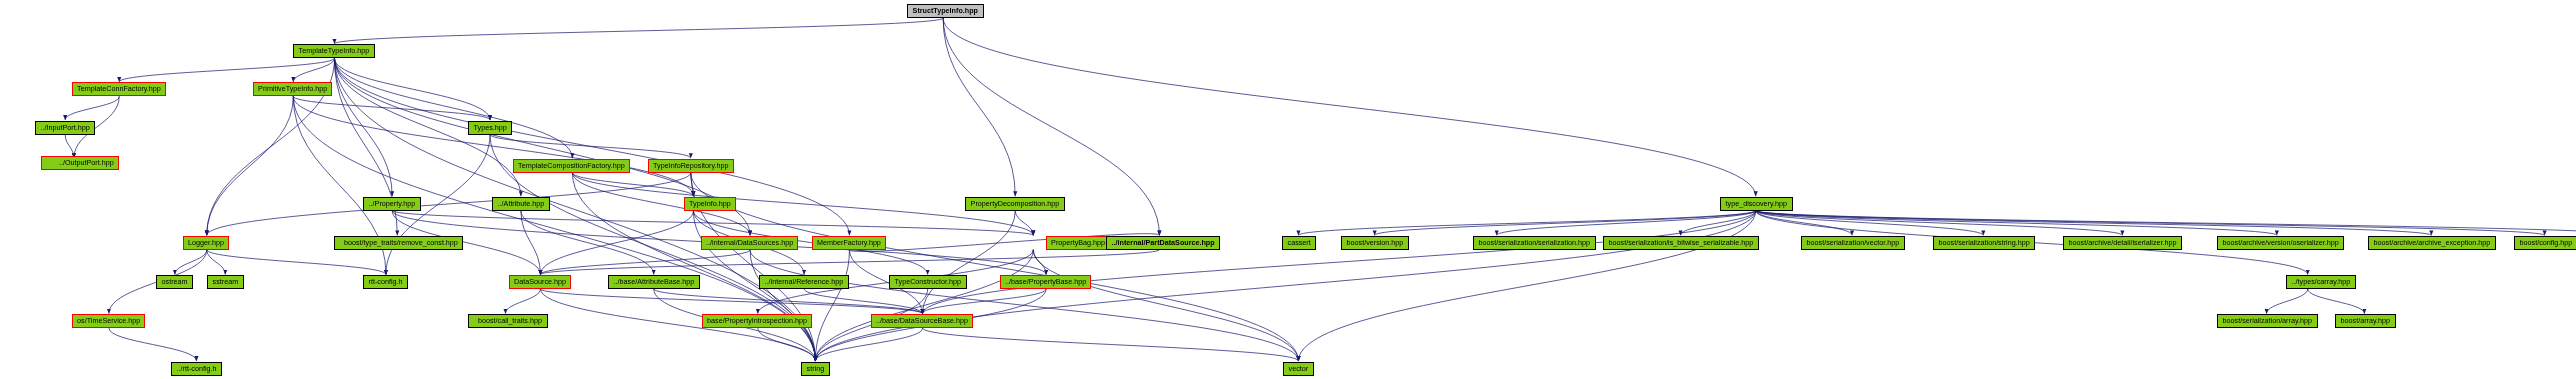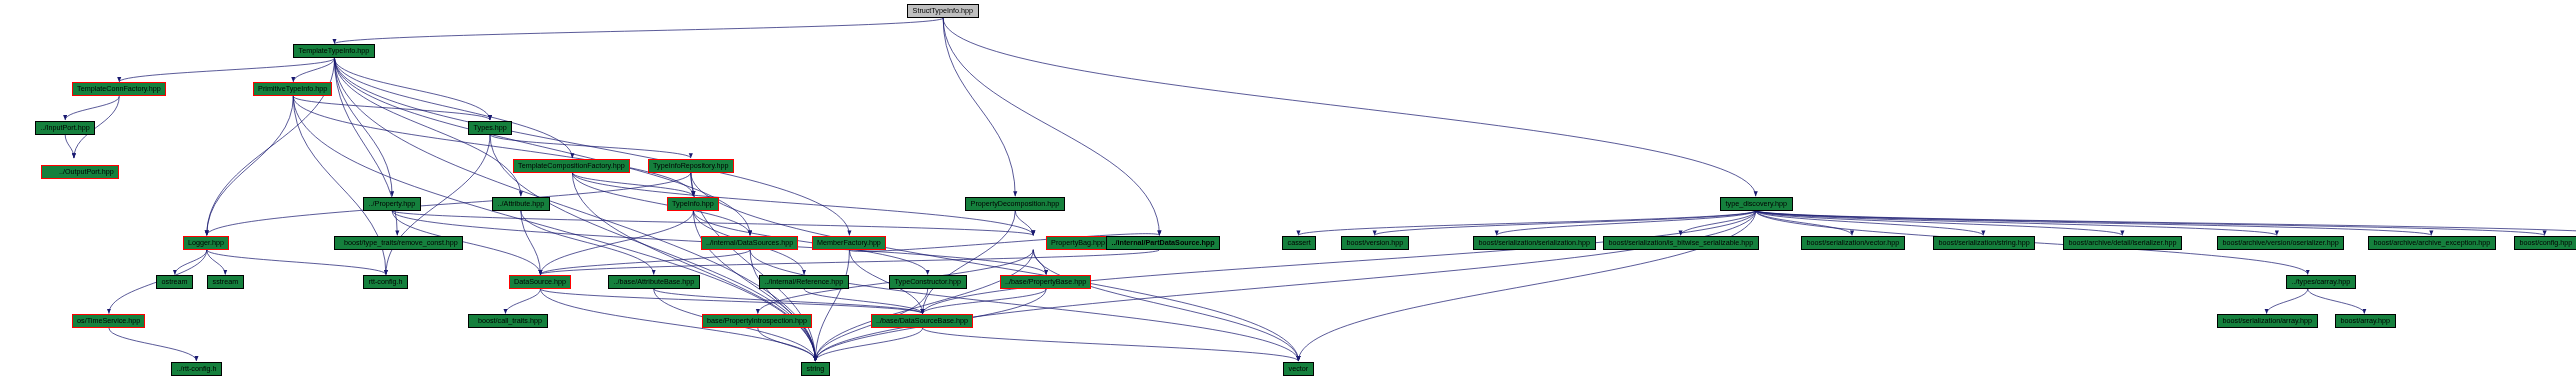--- a/index.html
+++ b/index.html
@@ -19,37 +19,38 @@
   }
   .edge {
     fill: none;
     stroke: var(--edge-color, #191970);
     stroke-width: 1.4px;
   }
   .node {
     position: absolute;
     z-index: 2;
     box-sizing: border-box;
-    background: #15803d;
+    background: #84cc16;
     border: 0.5px solid var(--node-border, #000000);
     color: var(--text-color, #000000);
     font-size: 7.2px;
     line-height: 8.8px;
     padding: 2.1px 4.6px;
     height: 14px;
     white-space: nowrap;
     cursor: default;
   }
   .node.truncated {
     border: 1px solid var(--truncated-border, #ff0000);
     padding: 1.5px 4.1px;
   }
   .node.root {
     background: var(--root-fill, #bfbfbf);
     border-width: 0.5px;
+    font-weight: bold;
   }
 </style>
 </head>
 <body>
 
 <div id="stage" style="width: 2738px; height: 379px;">
   <svg id="edges" xmlns="http://www.w3.org/2000/svg" viewBox="0 0 5314 736">
     <defs>
       <marker id="arrowhead" markerWidth="11" markerHeight="9" refX="9.5" refY="4.5" orient="auto" markerUnits="userSpaceOnUse">
         <path d="M0,0.5 L10,4.5 L0,8.5 z" fill="#191970"></path>
@@ -146,26 +147,26 @@
       <path d="M 1790 637 C 1790 665.8, 1582 672.2, 1582 701" class="edge" marker-end="url(#arrowhead)"></path>
       <path d="M 1790 637 C 1790 665.8, 2520 672.2, 2520 701" class="edge" marker-end="url(#arrowhead)"></path>
     </svg>
 
 <div class="node root" style="left: 907px; top: 4.1px;">StructTypeInfo.hpp</div>
     <div class="node" style="left: 293px; top: 44px;">TemplateTypeInfo.hpp</div>
     <div class="node truncated" style="left: 72px; top: 82px;">TemplateConnFactory.hpp</div>
     <div class="node truncated" style="left: 253px; top: 82px;">PrimitiveTypeInfo.hpp</div>
     <div class="node" style="left: 35px; top: 121px;">../InputPort.hpp</div>
     <div class="node" style="left: 468px; top: 121px;">Types.hpp</div>
-    <div class="node truncated" style="left: 41px; top: 165px; padding-left: 17px;">../OutputPort.hpp</div>
+    <div class="node truncated" style="left: 41px; top: 156px; padding-left: 17px;">../OutputPort.hpp</div>
     <div class="node truncated" style="left: 513px; top: 159px;">TemplateCompositionFactory.hpp</div>
     <div class="node truncated" style="left: 648px; top: 159px;">TypeInfoRepository.hpp</div>
     <div class="node" style="left: 363px; top: 197px;">../Property.hpp</div>
     <div class="node" style="left: 492px; top: 197px;">../Attribute.hpp</div>
-    <div class="node truncated" style="left: 667px; top: 197px;">TypeInfo.hpp</div>
+    <div class="node truncated" style="left: 684px; top: 197px;">TypeInfo.hpp</div>
     <div class="node" style="left: 965px; top: 197px;">PropertyDecomposition.hpp</div>
     <div class="node" style="left: 1720px; top: 197px;">type_discovery.hpp</div>
     <div class="node truncated" style="left: 183px; top: 236px;">Logger.hpp</div>
     <div class="node" style="left: 334px; top: 236px; padding-left: 9px;">boost/type_traits/remove_const.hpp</div>
     <div class="node truncated" style="left: 701px; top: 236px;">../internal/DataSources.hpp</div>
     <div class="node truncated" style="left: 812px; top: 236px;">MemberFactory.hpp</div>
     <div class="node truncated" style="left: 1001px; top: 236px; margin-left: 45px;">PropertyBag.hpp</div>
     <div class="node" style="left: 1106px; top: 236px; font-weight: bold;">../internal/PartDataSource.hpp</div>
     <div class="node" style="left: 1282px; top: 236px;">cassert</div>
     <div class="node" style="left: 1341px; top: 236px;">boost/version.hpp</div>

